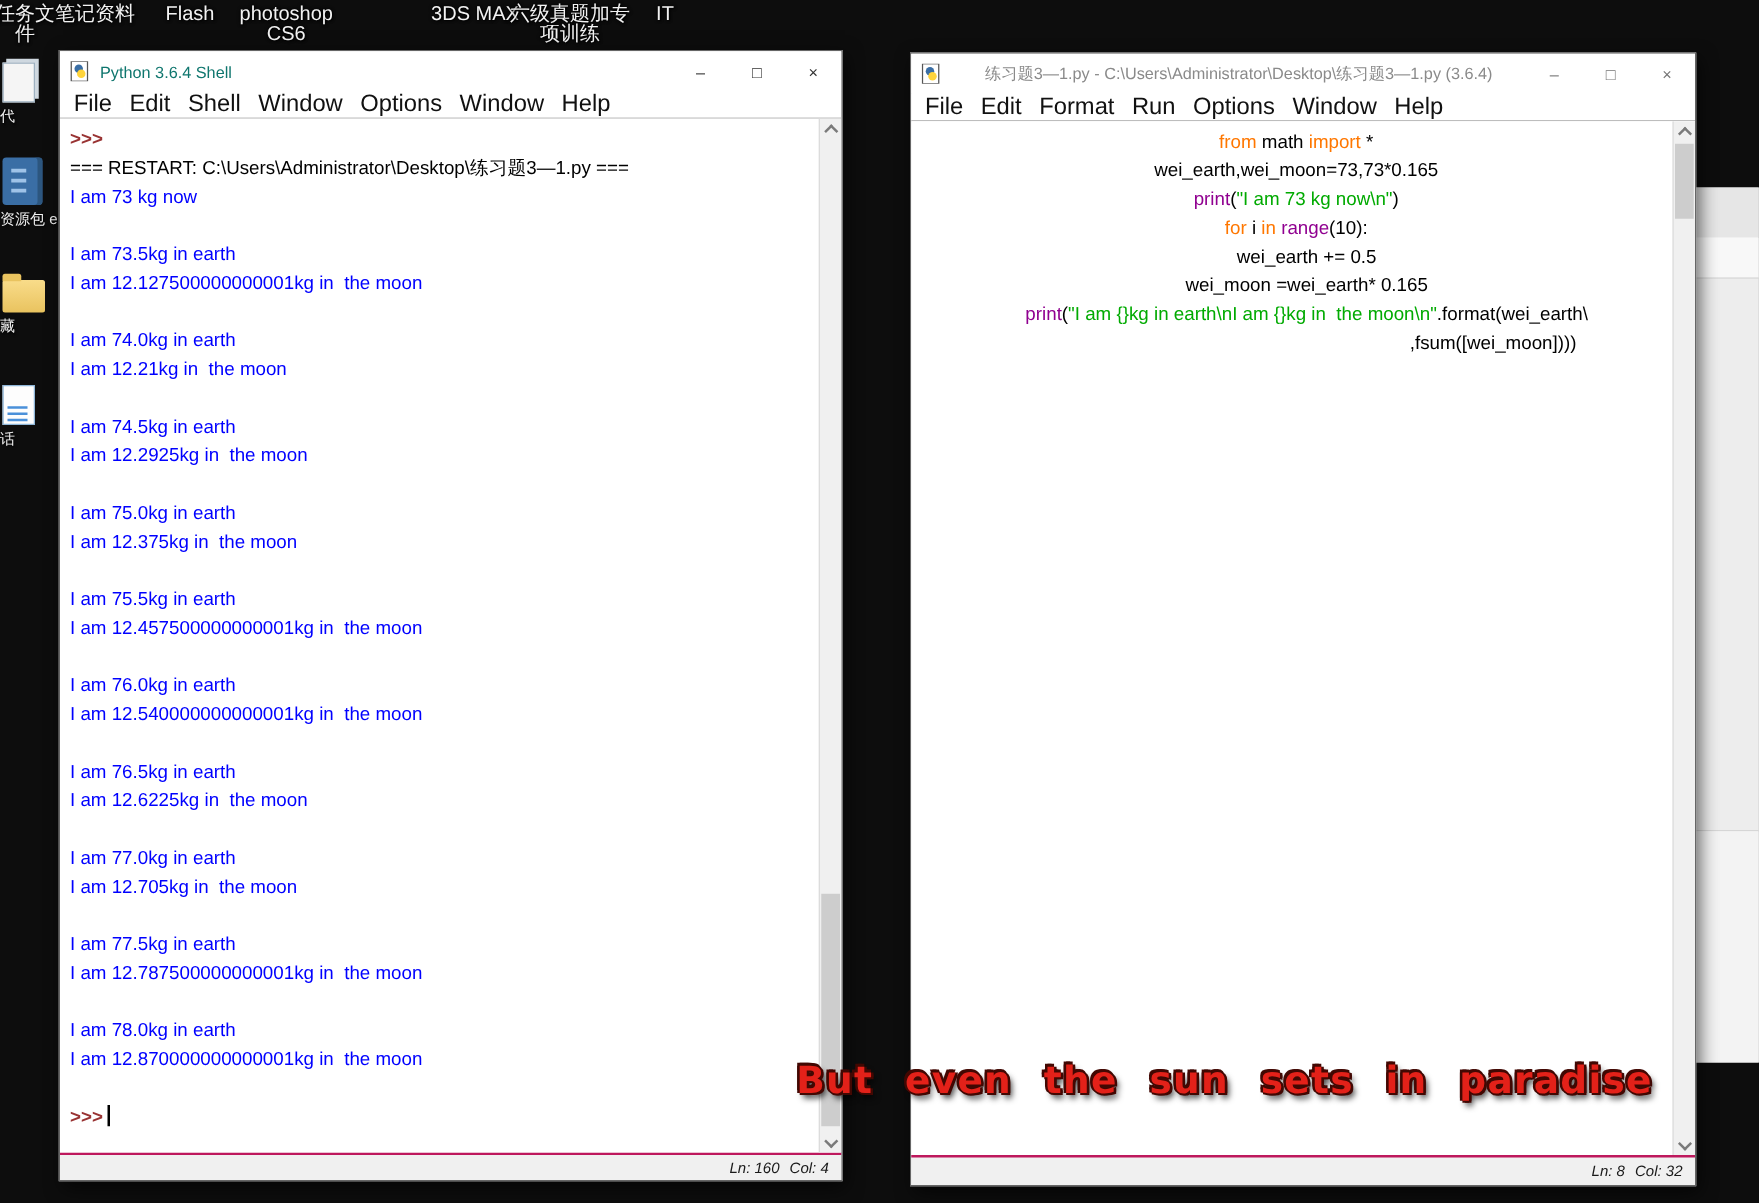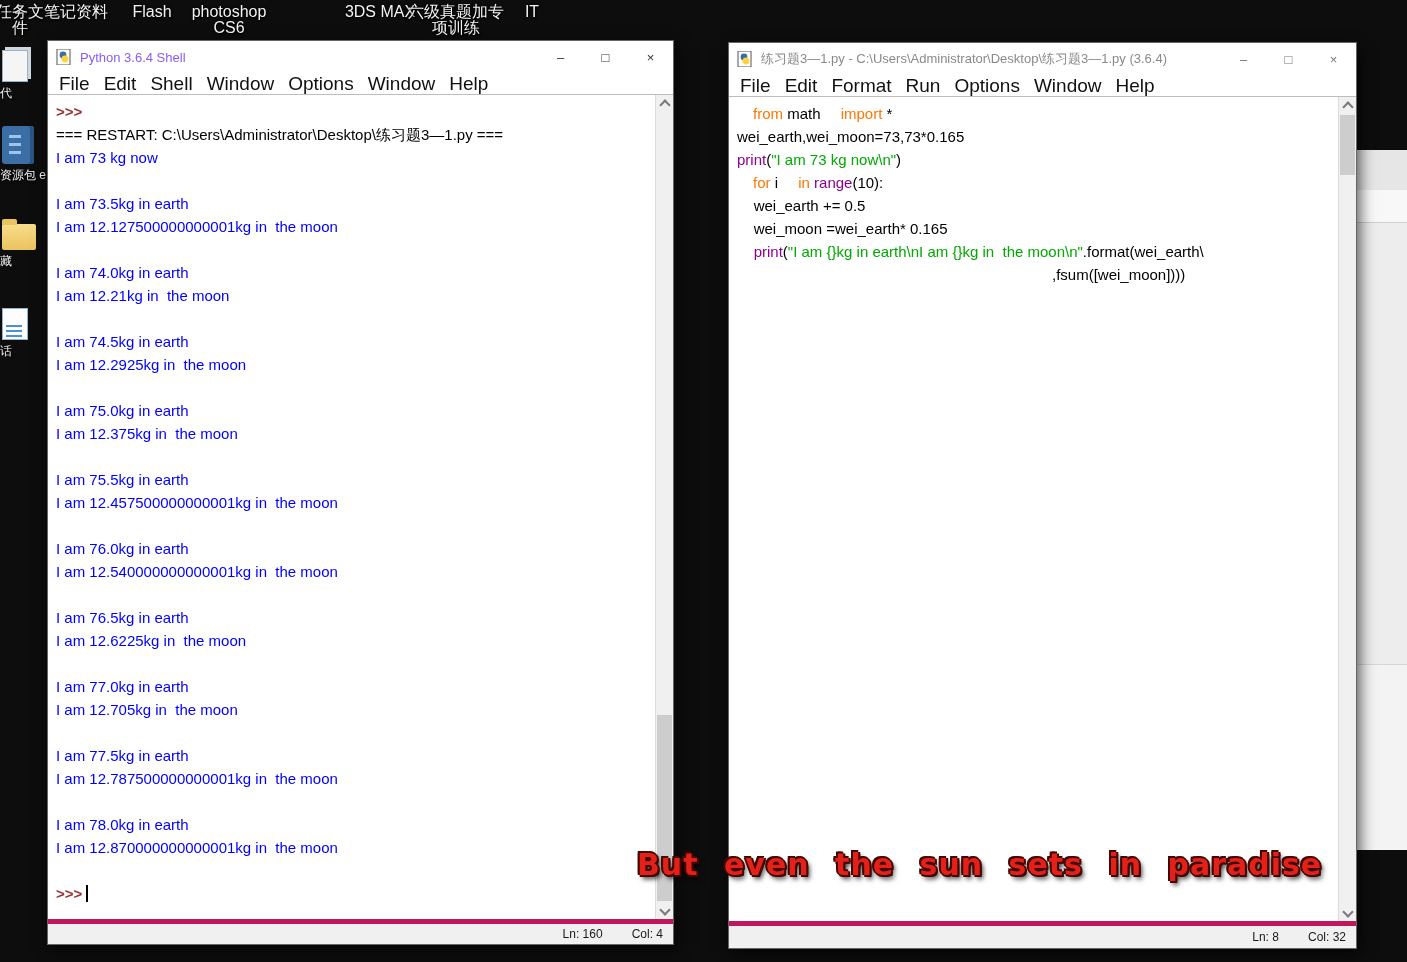--- a/index.html
+++ b/index.html
@@ -31,53 +31,53 @@
             background:#e9c35f;border-radius:2px 2px 0 0;}
   .g-doc2{width:24px;height:30px;background:#fdfdfd;border:1px solid #8fb6d8;position:relative;}
   .g-doc2 i{position:absolute;left:3px;width:16px;height:2px;background:#4a90d9;display:block;}
   
   .win{
     position:absolute;background:#fff;border:1px solid #666;
     box-shadow:3px 5px 14px rgba(0,0,0,.65);display:flex;flex-direction:column;
   }
   .titlebar{height:32px;background:#fff;display:flex;align-items:center;flex:0 0 auto;}
   .titlebar .app-icon{width:18px;height:16px;margin:0 6px 0 8px;flex:0 0 auto;}
-  .title-text{font-size:13px;color:#8b5cf6;white-space:nowrap;overflow:hidden;flex:1 1 auto;}
+  .title-text{font-size:13px;color:#0f766e;white-space:nowrap;overflow:hidden;flex:1 1 auto;}
   .inactive .title-text{color:#8a8a8a;}
   .caption-btns{display:flex;flex:0 0 auto;height:32px;}
   .cap-btn{width:45px;height:32px;display:flex;align-items:center;justify-content:center;
            font-size:13px;color:#333;}
   .inactive .cap-btn{color:#777;}
   .menubar{height:21px;background:#fff;border-bottom:1px solid #bdbdbd;
            display:flex;align-items:center;padding-left:4px;flex:0 0 auto;}
   .menu-item{font-size:19px;color:#111;padding:0 7px;}
   .textpane{flex:1 1 auto;position:relative;background:#fff;overflow:hidden;}
   .textbody{position:absolute;left:0;top:0;right:17px;bottom:0;
             padding:5px 2px 0 8px;font-size:15px;line-height:23px;}
   .sline,.eline{white-space:pre;height:23px;}
   .sline.prompt{color:var(--prompt);font-weight:bold;}
   .sline.con{color:#000;}
   .sline.out{color:var(--stdout);}
   .tk-p{color:#000;}
-  .tk-kw{color:var(--kw);margin-left:16px;}
+  .tk-kw{color:var(--kw);}
   .tk-b{color:var(--builtin);}
   .tk-s{color:var(--str);}
   .cursor{display:inline-block;width:2px;height:17px;background:#000;vertical-align:-3px;}
   
   .vscroll{position:absolute;top:0;right:0;bottom:0;width:17px;background:#f0f0f0;
            border-left:1px solid #dcdcdc;}
   .arr{position:absolute;left:0;width:17px;height:17px;}
   .arr:after{content:"";position:absolute;left:5px;width:6px;height:6px;
              border-left:2px solid #7a7a7a;border-top:2px solid #7a7a7a;}
   .arr.up{top:0;} .arr.up:after{top:6px;transform:rotate(45deg);}
   .arr.down{bottom:0;} .arr.down:after{top:4px;transform:rotate(225deg);}
   .thumb{position:absolute;left:1px;width:15px;background:#cdcdcd;}
-  .statusbar{height:20px;background:#f0f0f0;border-top:5px solid #be185d;
+  .statusbar{height:20px;background:#f0f0f0;border-top:2px solid #be185d;
              display:flex;align-items:center;justify-content:flex-end;
-             font-size:12px;color:#1a1a1a;flex:0 0 auto;gap:29px;padding-right:10px;}
+             font-size:12px;color:#1a1a1a;flex:0 0 auto;gap:8px;padding-right:10px;font-style:italic;}
   
   .bg-fragment{position:absolute;left:1356px;top:150px;width:51px;height:700px;background:#ededed;}
   .bg-fragment .b1{height:40px;background:#e6e6e6;}
   .bg-fragment .b2{height:32px;background:#f8f8f8;border-bottom:1px solid #cfcfcf;}
   .bg-fragment .b3{height:441px;background:#ededed;border-bottom:1px solid #d6d6d6;}
   .bg-fragment .b4{height:185px;background:#f3f3f3;}
   
   .overlay-caption{
     position:absolute;left:637px;top:847px;z-index:50;
     font-family:"DejaVu Sans",sans-serif;font-weight:bold;font-size:30px;
@@ -206,21 +206,21 @@
       <span class="thumb" style="top:620px;height:186px;"></span>
       <span class="arr down"></span>
     </div>
   </div>
   <div class="statusbar">
     <span>Ln: 160</span>
     <span>Col: 4</span>
   </div>
 </div>
 
-<div class="win inactive" id="editor-win" style="left:728px;top:42px;width:627px;height:905px;">
+<div class="win inactive" id="editor-win" style="left:728px;top:42px;width:627px;height:905px;text-align:center;">
   <div class="titlebar">
     <span class="app-icon">
       <svg width="18" height="16" viewBox="0 0 18 16">
         <rect x="1" y="0" width="13" height="16" fill="#fff" stroke="#555" stroke-width="1"></rect>
         <circle cx="7" cy="6" r="3.4" fill="#3a6ea5"></circle>
         <circle cx="9" cy="10" r="3.4" fill="#ffd43b"></circle>
       </svg>
     </span>
     <span class="title-text">练习题3—1.py - C:\Users\Administrator\Desktop\练习题3—1.py (3.6.4)</span>
     <span class="caption-btns">

